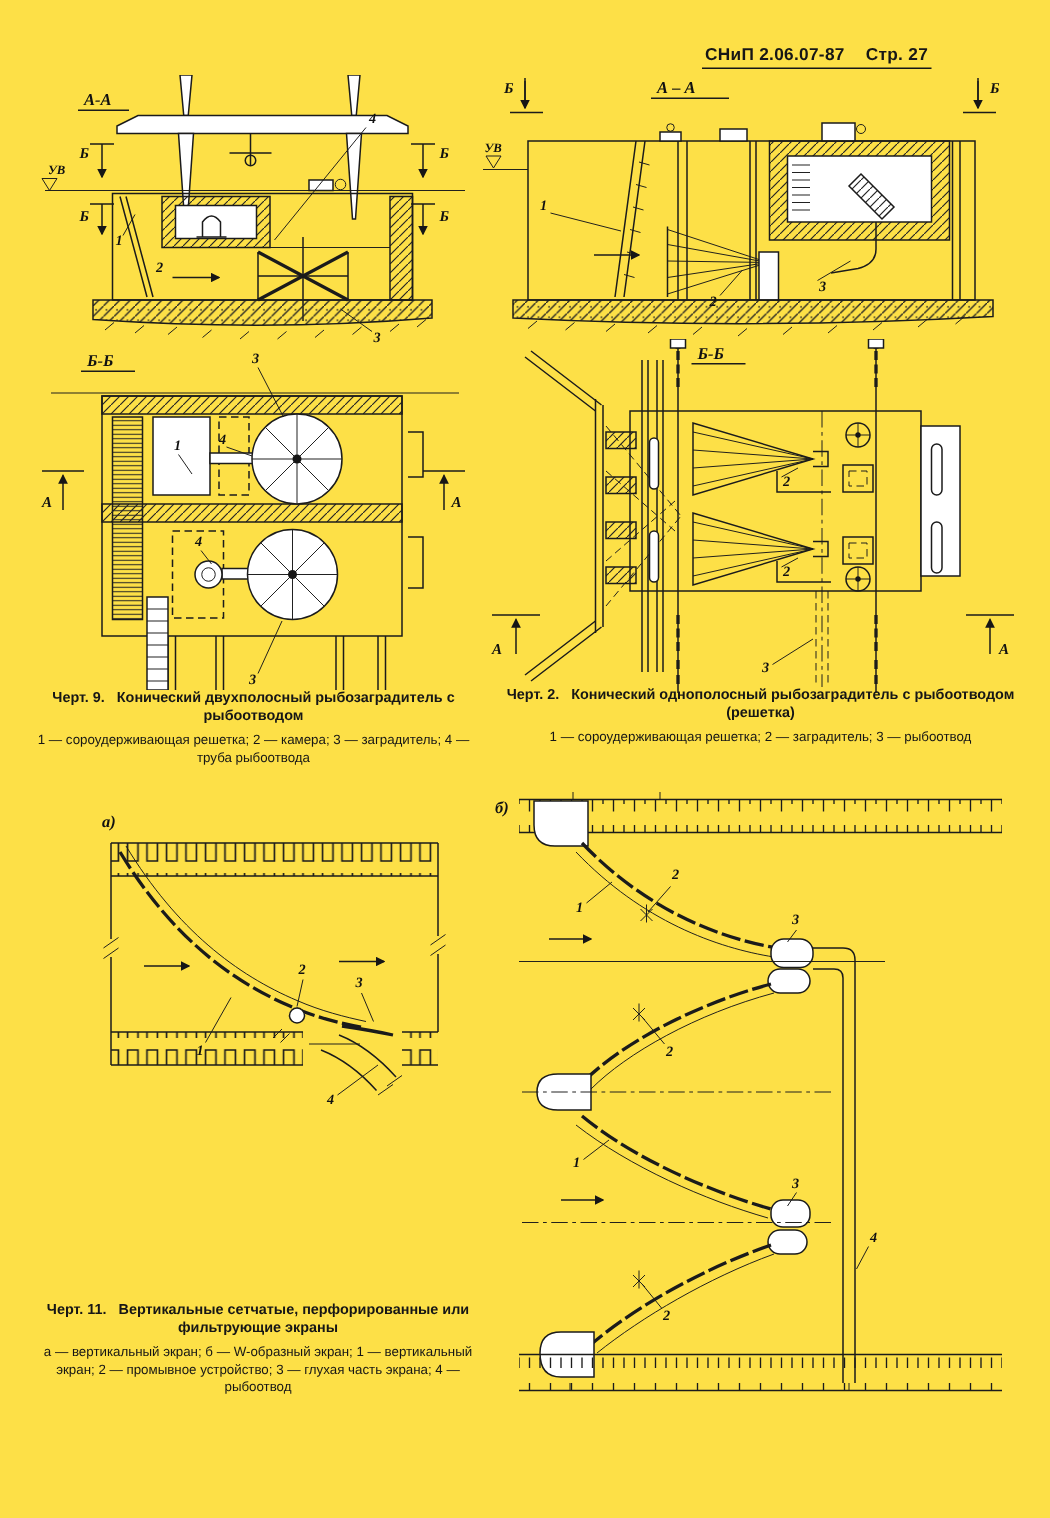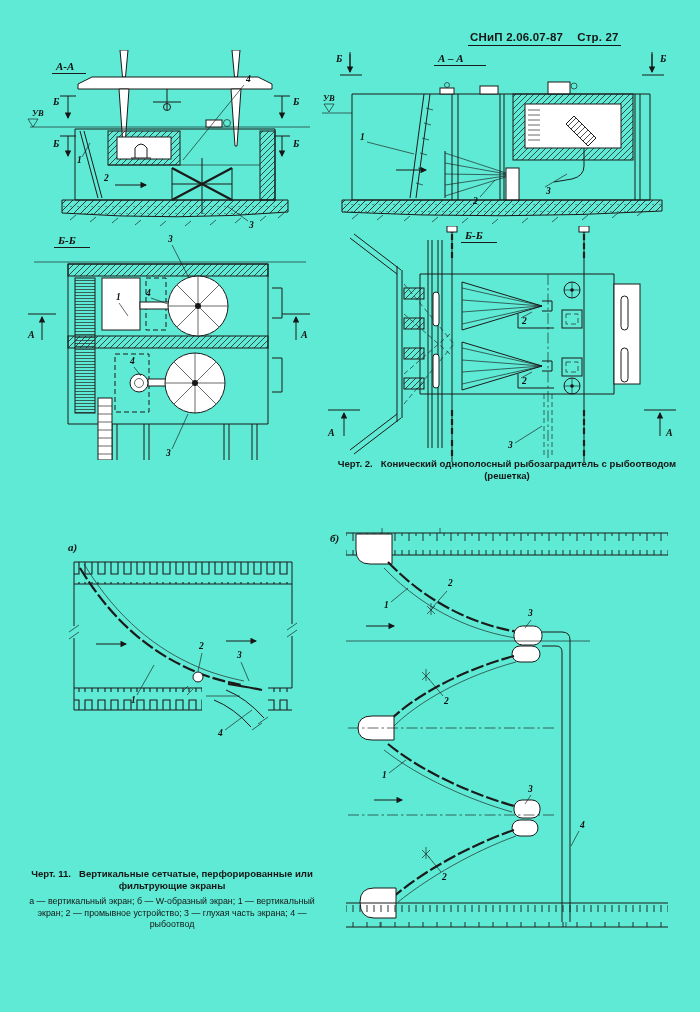--- a/index.html
+++ b/index.html
@@ -1,16 +1,16 @@
 <!DOCTYPE html>
 <html><head>
 <meta charset="utf-8">
 <style>
   html,body{margin:0;padding:0;background:#e8e8e4;}
-  .page{position:relative;width:700px;height:1012px;background:#5eead4;overflow:hidden;
+  .page{position:relative;width:700px;height:1012px;background:#fde047;overflow:hidden;
         font-family:"Liberation Sans",sans-serif;color:#161616;}
   .abs{position:absolute;}
   
   .hdr{font-weight:bold;font-size:11.5px;letter-spacing:.2px;border-bottom:1.6px solid #161616;
        padding:0 2px 2px 2px;white-space:nowrap;}
   .hdr span{margin-right:0;}
   .hdr .gap{display:inline-block;width:14px;}
   
   .cap{text-align:center;}
   .cap .t{font-weight:bold;font-size:9.6px;line-height:1.25;}
@@ -351,25 +351,32 @@
     <g>
       <text class="c" x="200" y="158">2</text>
       <path class="lt" d="M199,152 L210,146"></path>
     </g>
     <g>
       <text class="c" x="186" y="222">3</text>
       <path class="lt" d="M193,217 L220,200"></path>
     </g>
   </svg>
 
+  <div class="abs cap" style="left:18px;top:460px;width:302px;">
+    <div class="t">
+      <span class="no">Черт. 9.</span><span>Конический двухполосный рыбозаградитель с рыбоотводом</span>
+    </div>
+    <div class="lg">1 — сороудерживающая решетка; 2 — камера; 3 — заградитель; 4 — труба рыбоотвода</div>
+  </div>
 
   <div class="abs cap" style="left:328px;top:458px;width:358px;">
     <div class="t">
       <span class="no">Черт. 2.</span><span>Конический однополосный рыбозаградитель с рыбоотводом (решетка)</span>
     </div>
+    <div class="lg">1 — сороудерживающая решетка; 2 — заградитель; 3 — рыбоотвод</div>
   </div>
 
   <svg class="abs" style="left:30px;top:538px;" width="290" height="205" viewBox="0 0 290 205">
     <text class="m2" x="38" y="13">а)</text>
     <g>
       <rect x="44" y="24" width="218" height="22" fill="url(#p-battU)"></rect>
       <path class="ln" d="M44,24 H262 M44,46 H262"></path>
     </g>
     <g>
       <rect x="44" y="150" width="128" height="22" fill="url(#p-battD)"></rect>

